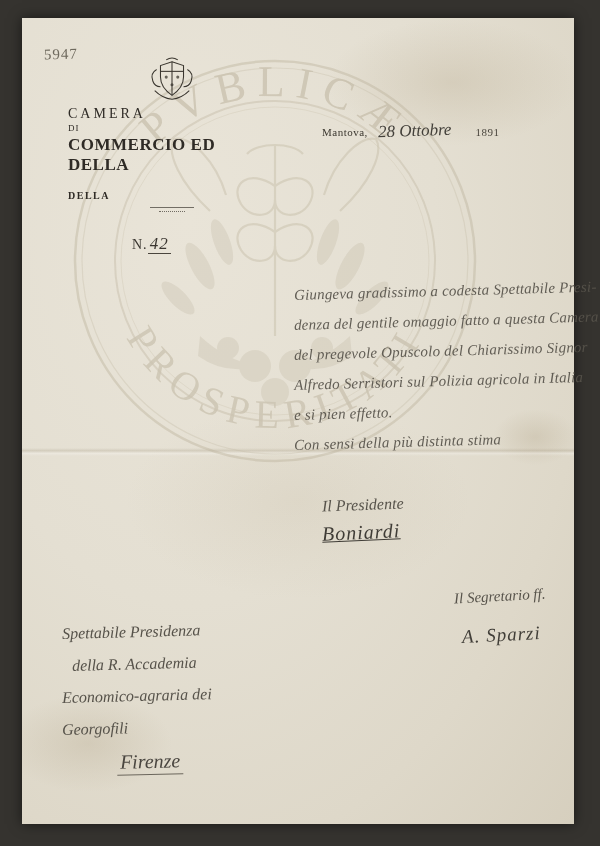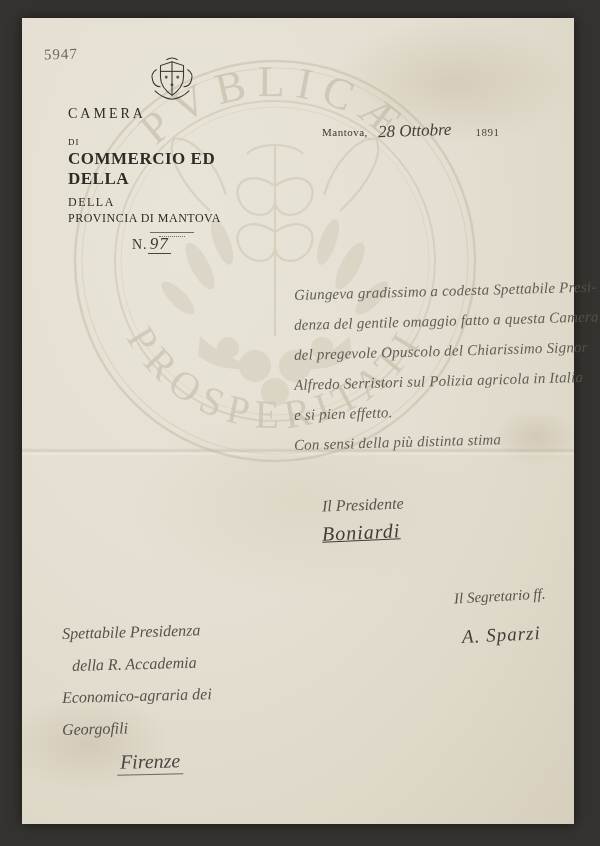--- a/index.html
+++ b/index.html
@@ -89,33 +89,34 @@
   .lh-camera {
     font-size: 14px;
     letter-spacing: 3px;
     font-variant: small-caps;
     font-family: "Liberation Serif", serif;
     transform: scaleY(1.05);
   }
   .lh-di {
     font-size: 9px;
     letter-spacing: 1px;
-    margin-top: 15px;
+    margin-top: 1px;
   }
   .lh-main {
     font-size: 17px;
     font-weight: bold;
     letter-spacing: 0.5px;
     font-family: "Liberation Serif", serif;
     margin-top: 2px;
   }
   .lh-della {
-    font-size: 12px;
+    font-size: 10px;
     letter-spacing: 1.5px;
-    margin-top: 6px;
+    margin-top: 15px;
+    font-weight: bold;
   }
   .lh-prov {
     font-size: 12px;
     letter-spacing: 0.5px;
     margin-top: 1px;
     font-family: "Liberation Serif", serif;
   }
   .lh-rule {
     width: 44px;
     height: 0;
@@ -343,27 +344,26 @@
         <g fill="#3a362f" opacity="0.75">
           <circle cx="24" cy="22" r="1.6"></circle>
           <circle cx="36" cy="22" r="1.6"></circle>
           <circle cx="30" cy="30" r="1.6"></circle>
         </g>
       </svg>
       <div class="lh-camera">CAMERA</div>
       <div class="lh-di">DI</div>
       <div class="lh-main">COMMERCIO ED DELLA</div>
       <div class="lh-della">DELLA</div>
-      <div class="lh-prov">PROVINCIA DI MANTOVA</div>
       <div class="lh-rule"></div>
       <div class="lh-rule small"></div>
     </div>
 
     <div class="protocol">
-      <span>N.</span><span class="num">97</span>
+      <span>N.</span><span class="num">42</span>
     </div>
 
     <div class="dateline">
       <span class="place">Mantova,</span>
       <span class="date hand">28 Ottobre</span>
       <span class="year">1891</span>
     </div>
 
     <div class="body-block">
       <div class="line">Giungeva gradissimo a codesta Spettabile Presi-</div>

